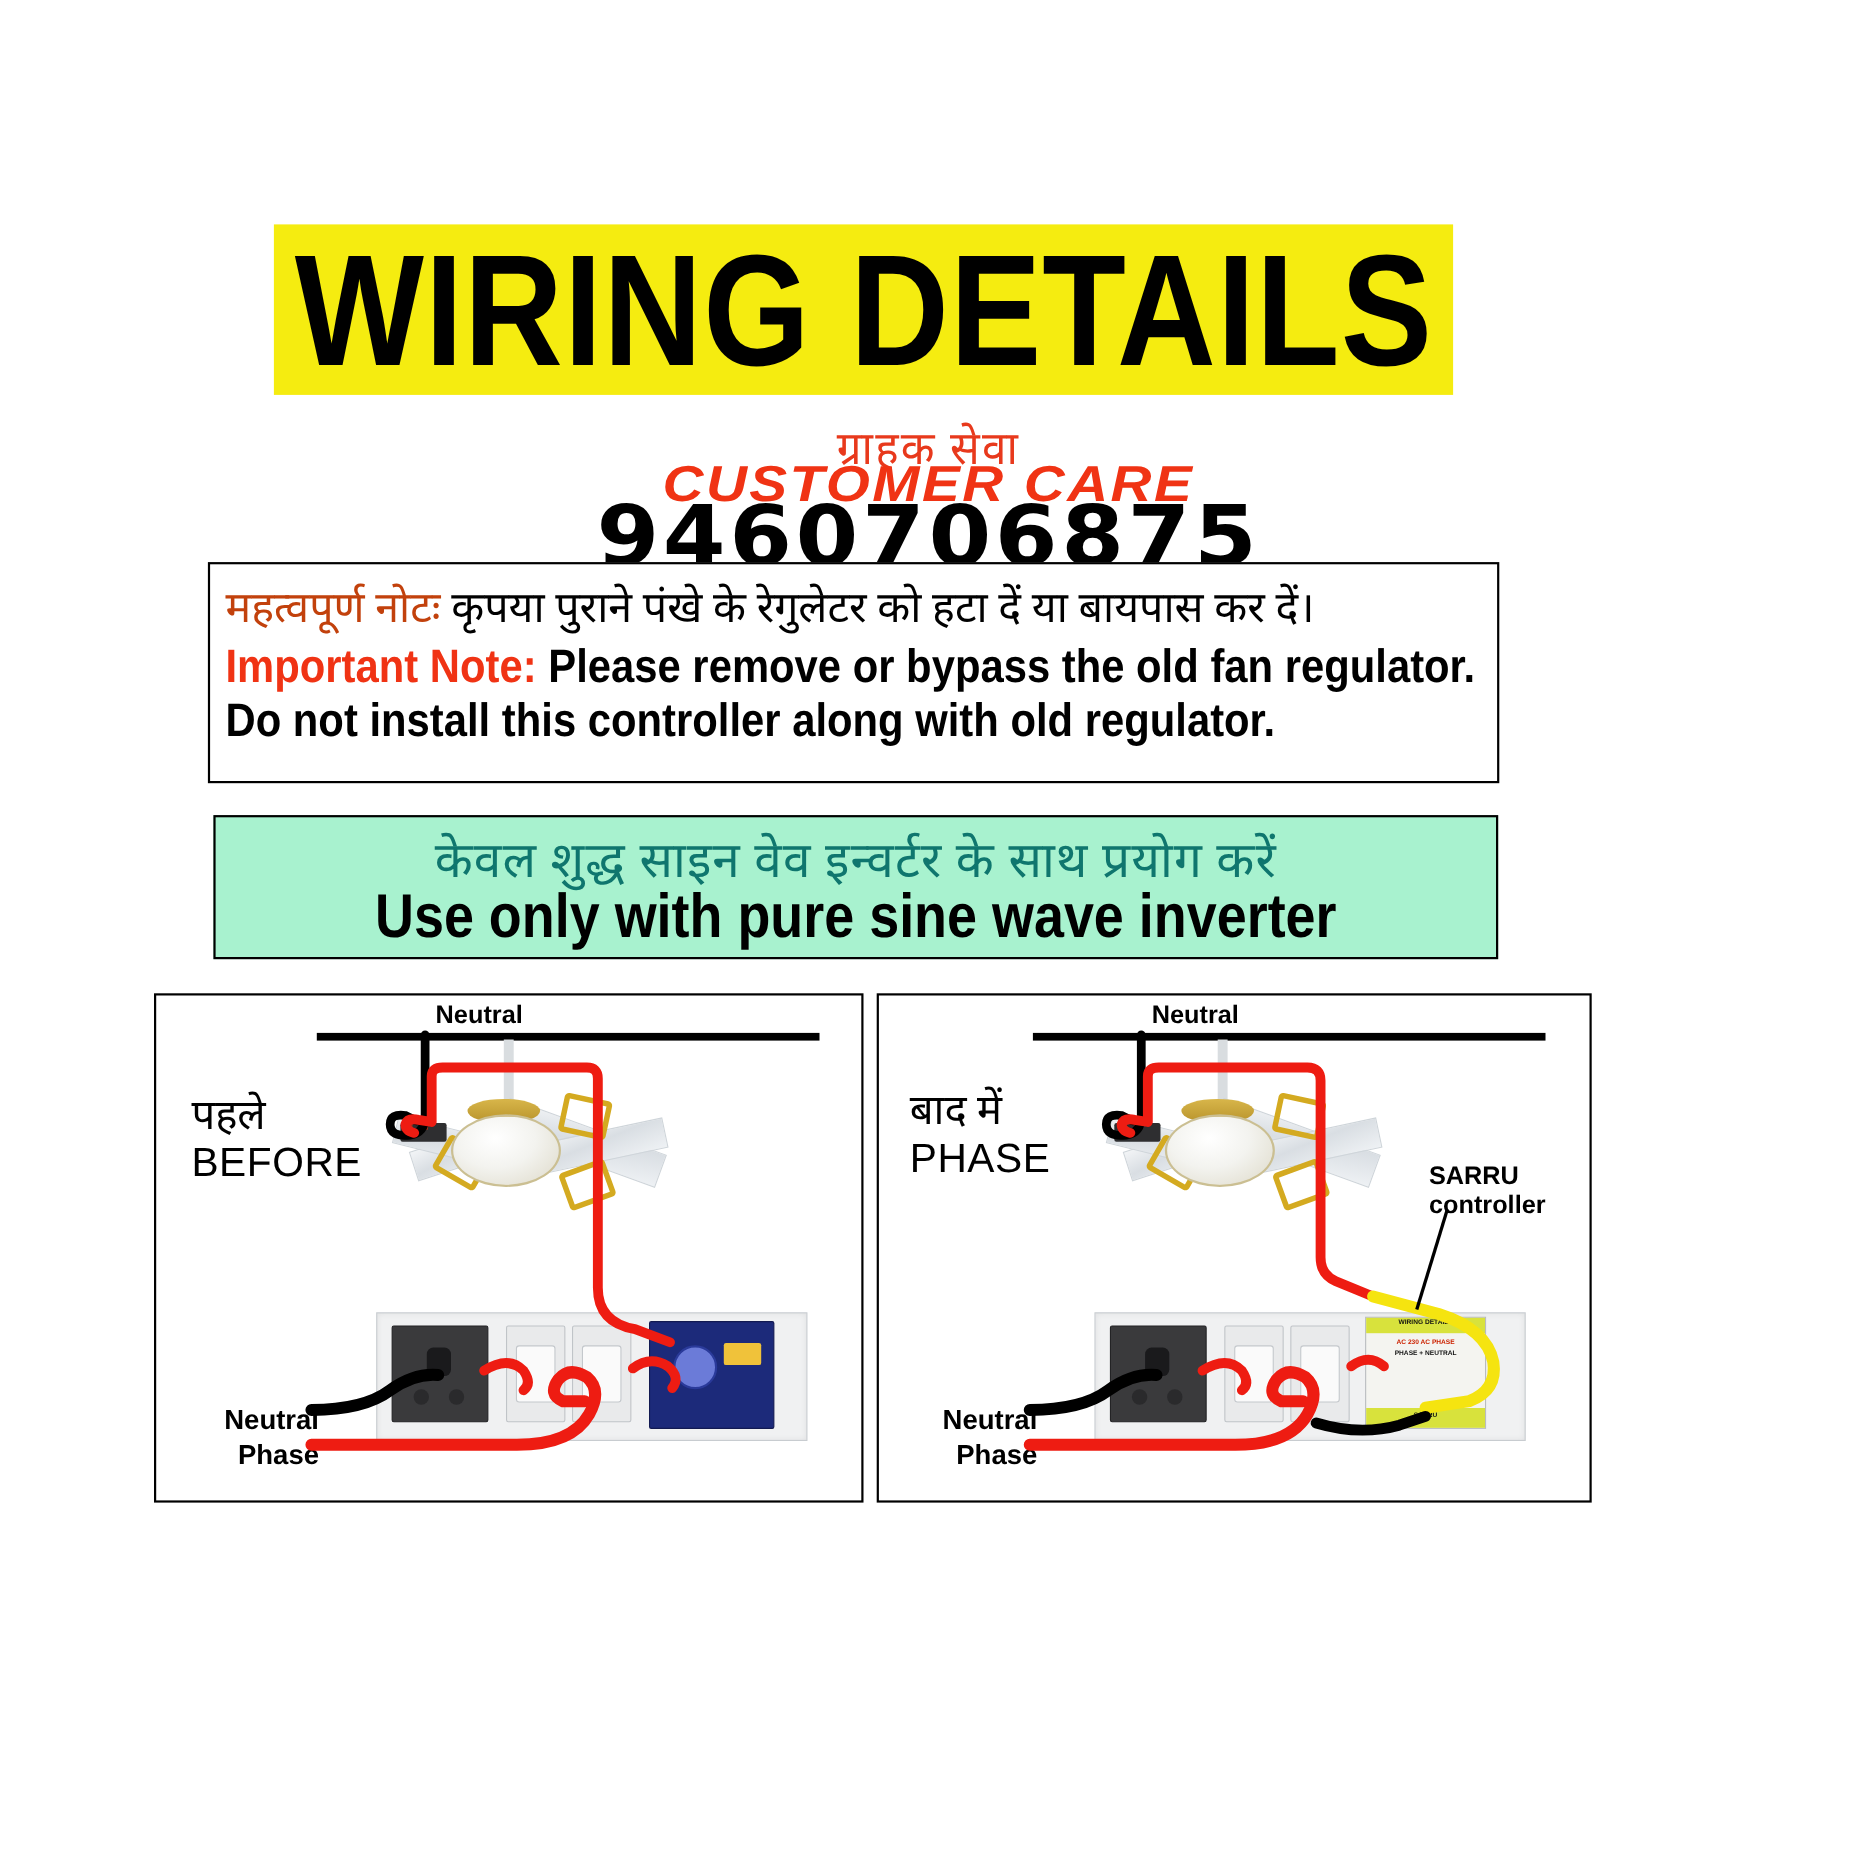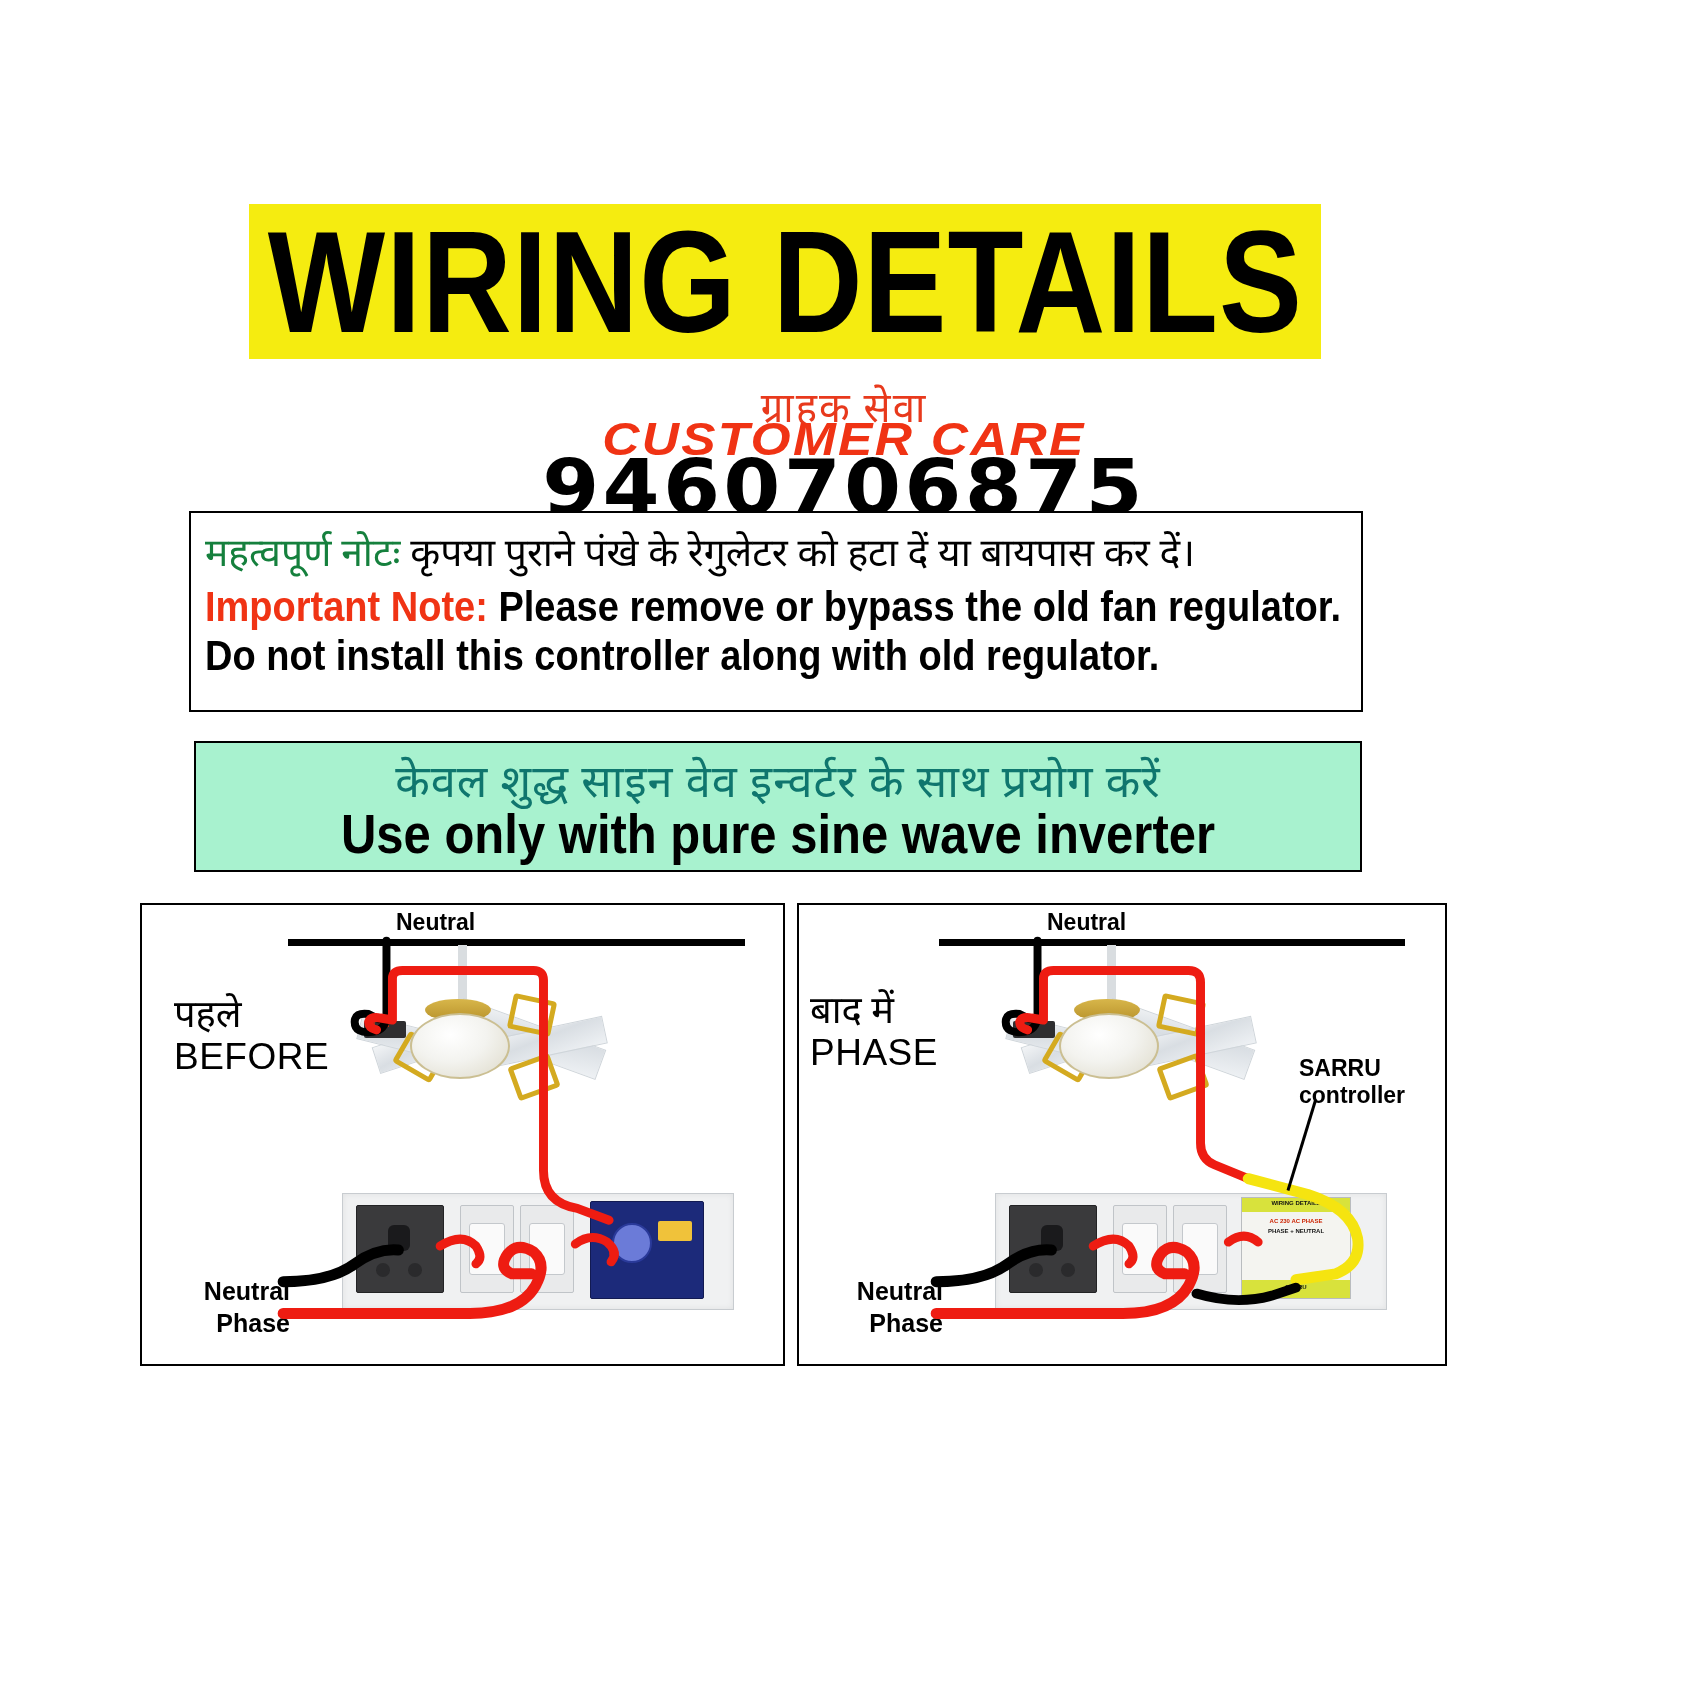--- a/index.html
+++ b/index.html
@@ -53,21 +53,21 @@
   .note-box{
     position:absolute;left:189px;top:511px;width:1174px;height:201px;
     border:2px solid #000;background:#fff;
     box-sizing:border-box;
     padding:14px 12px 0 14px;
   }
   .note-line{
     font-family:"Liberation Serif","DejaVu Serif",serif;
     font-size:39px;line-height:51px;color:#000;white-space:nowrap;
   }
-  .note-line .red{color:#15803d;}
+  .note-line .red{color:#c2410c;}
   .note-en{
     font-family:"Liberation Sans Narrow","Liberation Sans",sans-serif;
     font-weight:bold;font-size:38px;line-height:45px;color:#000;
     white-space:nowrap;transform:scaleY(1.12);transform-origin:left top;
     margin-top:4px;
   }
   .note-en .red{color:#f03314;}
 
   
   .green-box{
@@ -269,21 +269,21 @@
       </svg>
     </div>
   </div>
 
   <div class="panel" id="panel-after">
     <div class="stage">
 
       <div class="bus-label" style="left:248px;top:4px;">Neutral</div>
       <div class="busbar" style="left:140px;top:34px;width:466px;"></div>
 
-      <div class="side-label" style="left:11px;top:84px;">
+      <div class="side-label" style="left:28px;top:84px;">
         <div class="side-hi">बाद में</div>
         <div class="side-en">PHASE</div>
       </div>
 
       <div class="fan" style="left:112px;top:30px;width:400px;height:190px;">
         <div class="fan-rod" style="left:196px;top:10px;height:58px;"></div>
         <div class="blade" style="left:108px;top:74px;width:120px;height:26px;transform:rotate(-18deg);transform-origin:100% 50%;"></div>
         <div class="blade" style="left:196px;top:62px;width:150px;height:30px;transform:rotate(20deg);transform-origin:0% 50%;"></div>
         <div class="blade" style="left:94px;top:106px;width:112px;height:24px;transform:rotate(14deg);transform-origin:100% 50%;"></div>
         <div class="blade" style="left:204px;top:110px;width:140px;height:26px;transform:rotate(-12deg);transform-origin:0% 50%;"></div>

